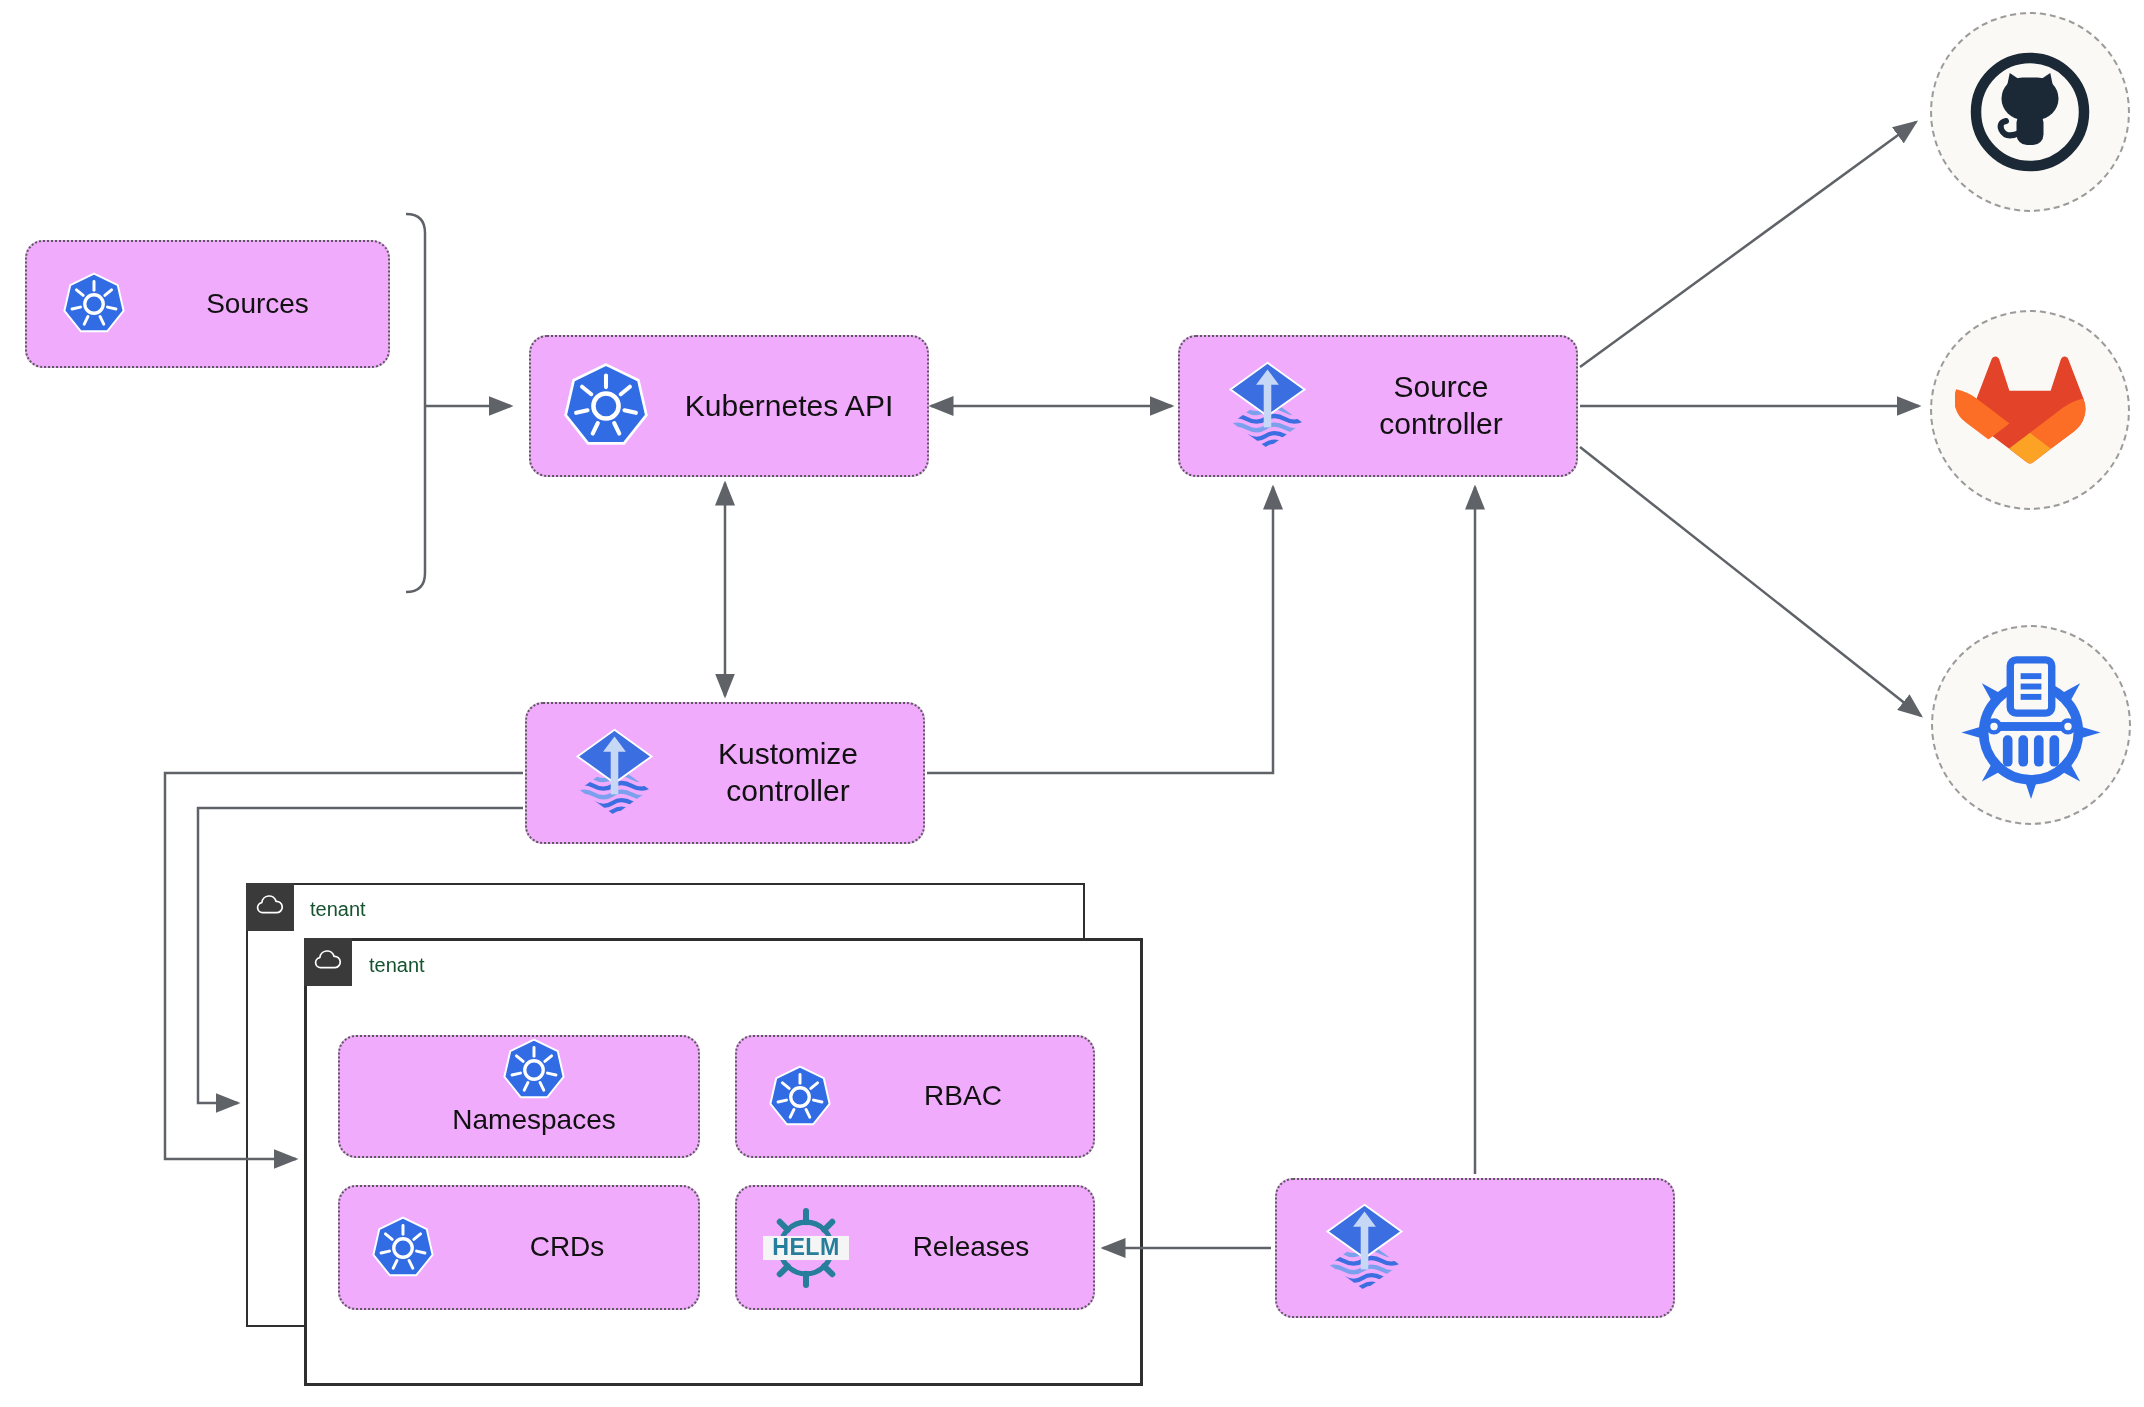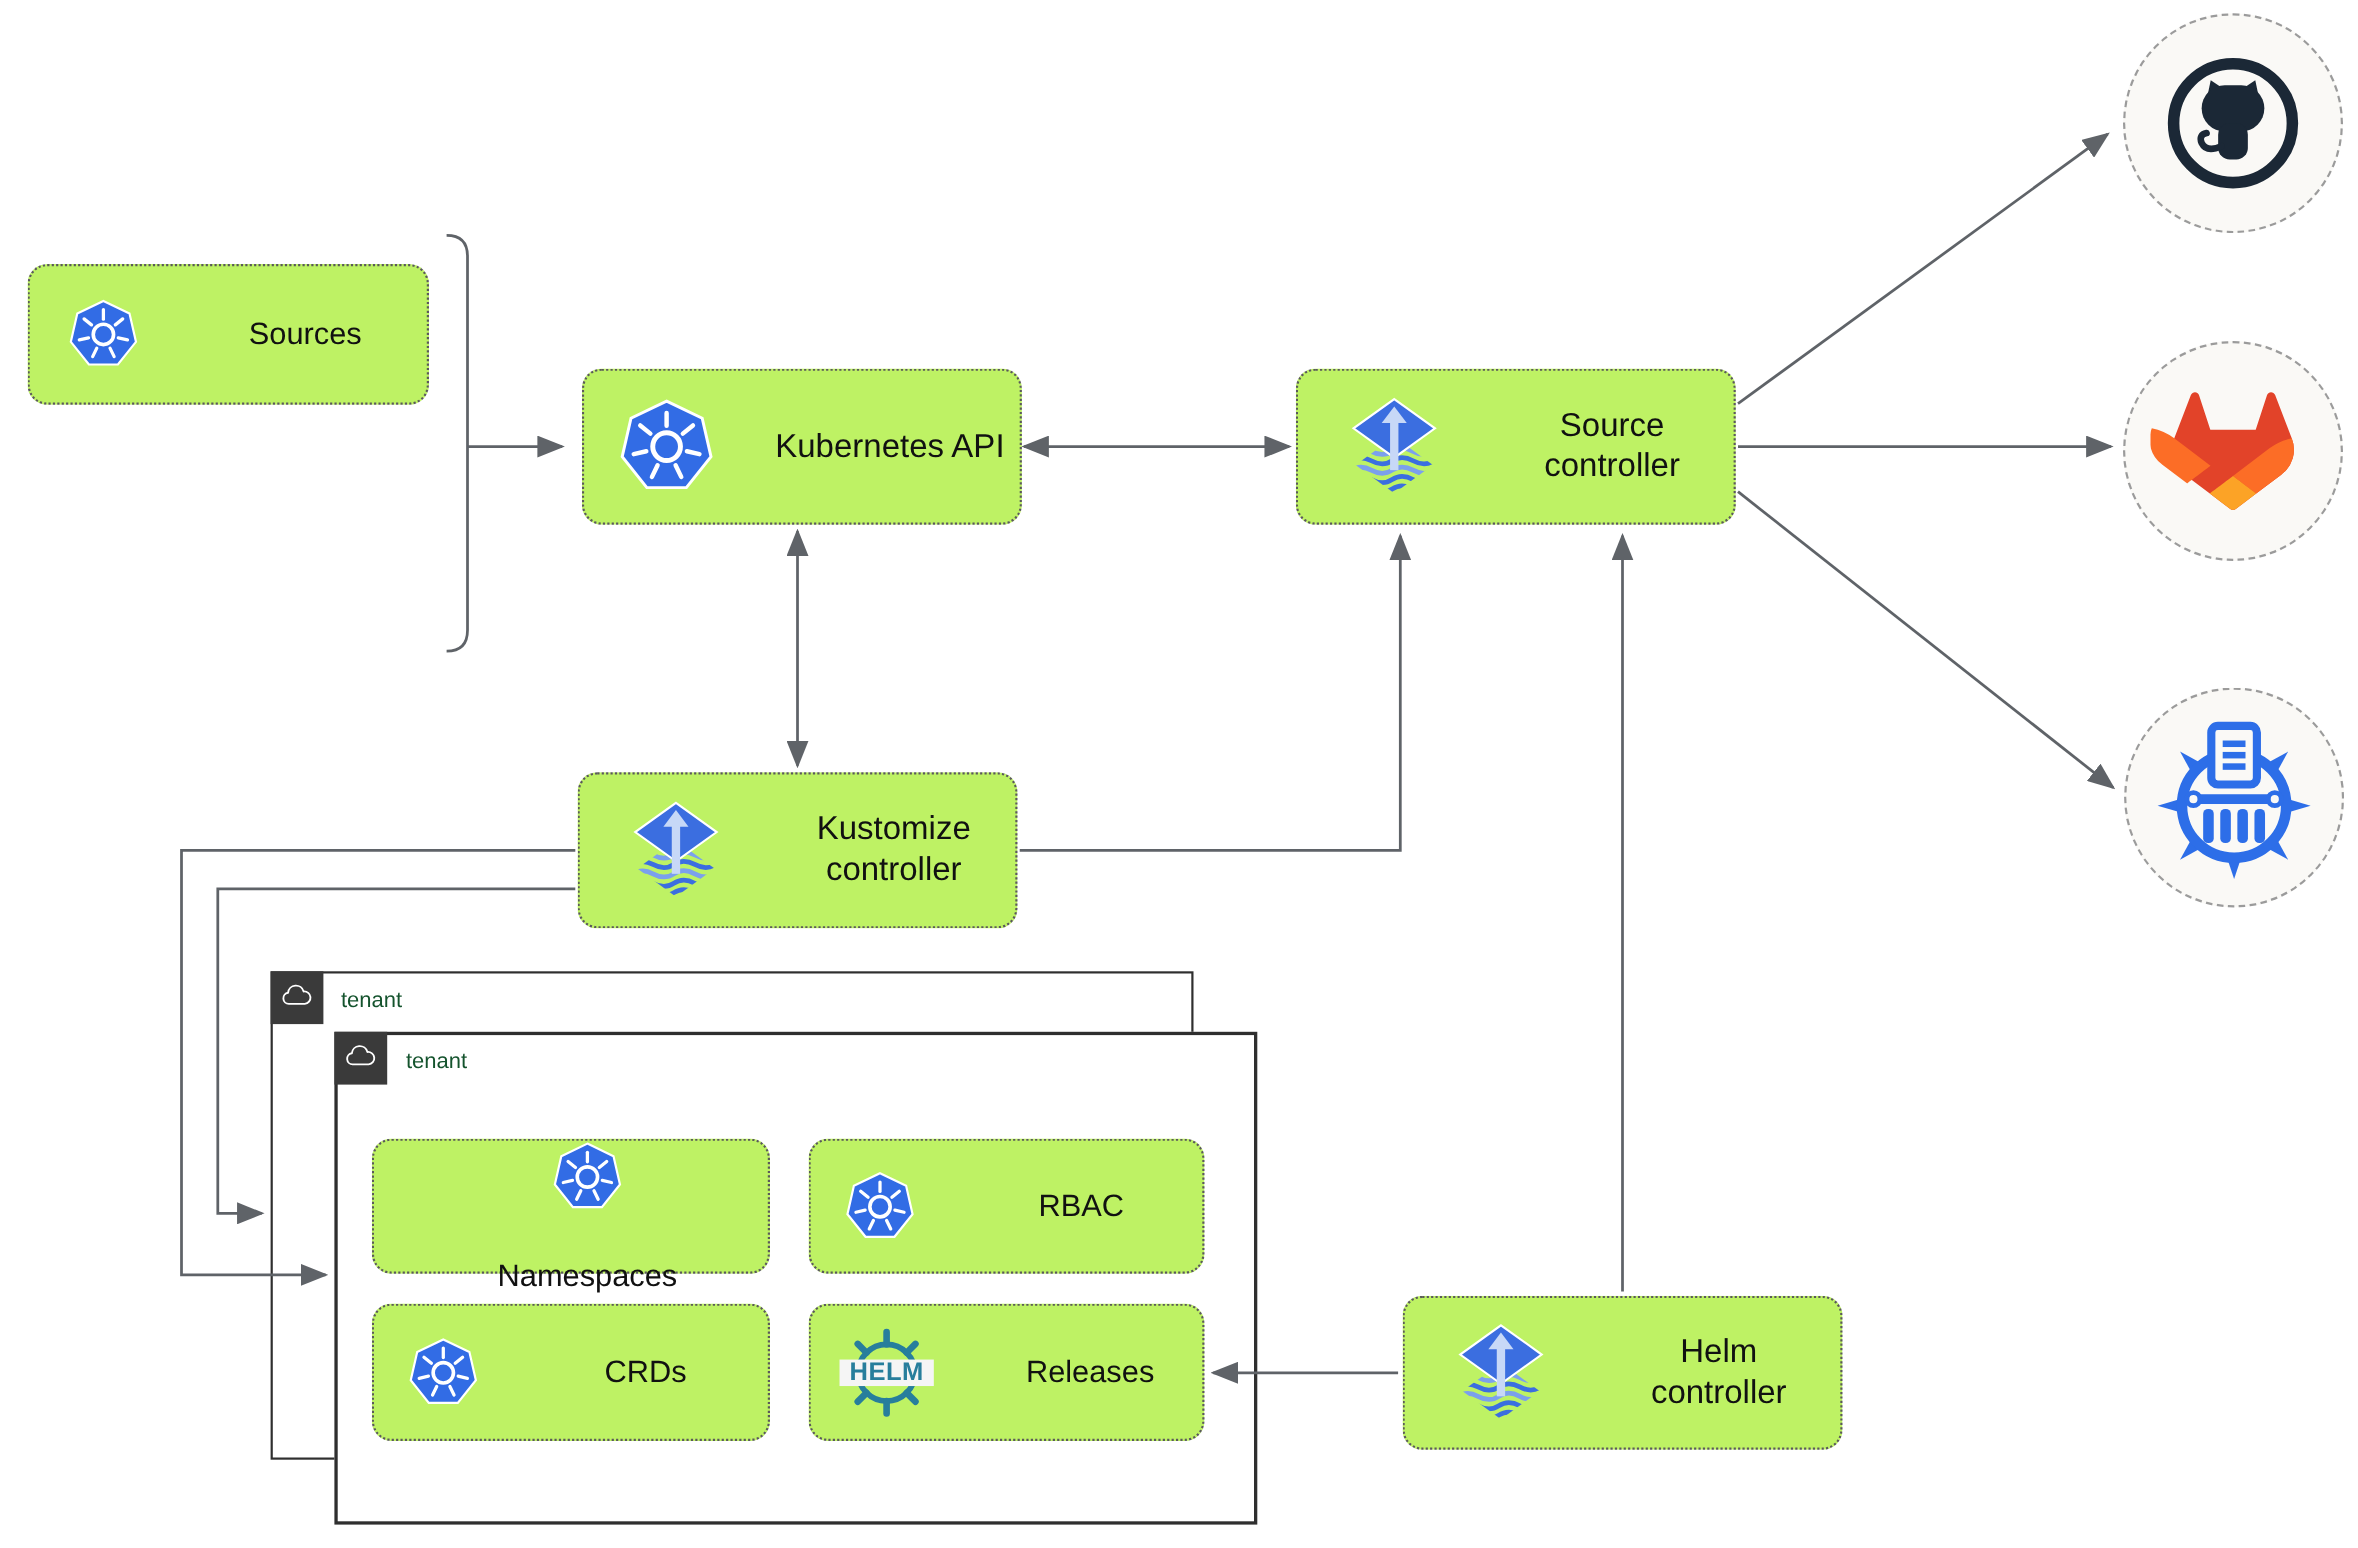--- a/index.html
+++ b/index.html
@@ -1,19 +1,19 @@
 <!DOCTYPE html>
 <html><head>
 <meta charset="utf-8">
 <style>
   html,body{margin:0;padding:0;background:#ffffff;font-family:"Liberation Sans",sans-serif;}
   #stage{position:relative;width:2144px;height:1407px;background:#fff;overflow:hidden;}
 
   .node{position:absolute;display:flex;align-items:center;box-sizing:border-box;
-        background:#bef264;border:2px dotted #5a5a5a;border-radius:18px;gap:40px;}
+        background:#f0abfc;border:2px dotted #5a5a5a;border-radius:18px;}
   .node .ic{flex:0 0 auto;display:flex;align-items:center;justify-content:center;}
   .node .lbl{flex:1 1 auto;text-align:center;color:#111;line-height:1.22;}
 
   .lbl-lg{font-size:30px;}
   .lbl-md{font-size:28px;}
   .wrap2{padding:0 26px;}
 
   .bigcircle{position:absolute;width:200px;height:200px;border-radius:50%;
              background:#faf9f6;border:2px dashed #9b9b9b;box-sizing:border-box;
              display:flex;align-items:center;justify-content:center;}
@@ -170,21 +170,20 @@
           <path d="M8 64 q9 -7 20 -1 t20 0 t20 0 t20 0" stroke="#3b6ee0"></path>
           <path d="M8 73 q9 -7 20 -1 t20 0 t20 0 t20 0" stroke="#7ba0ed"></path>
           <path d="M8 82 q9 -7 20 -1 t20 0 t20 0 t20 0" stroke="#3b6ee0"></path>
           <path d="M8 91 q9 -7 20 -1 t20 0 t20 0 t20 0" stroke="#3b6ee0"></path>
         </g>
         <polygon points="50,4 89,32 50,60 11,32" fill="#3b6ee0" stroke="#fff" stroke-width="2"></polygon>
         <rect x="46" y="24" width="8" height="48" fill="#c7d8f7"></rect>
         <polygon points="50,11 62,27 38,27" fill="#c7d8f7"></polygon>
       </svg>
     </span>
-    <span class="lbl lbl-lg wrap2" style="max-width:200px;">Helm controller</span>
   </div>
 
   <div class="node inner" style="left:338px;top:1035px;width:362px;height:123px;padding-left:30px;flex-direction:column;">
     <span class="ic">
       <svg width="66" height="66" viewBox="0 0 100 100">
         <polygon points="50,4 85.96,21.32 94.85,60.24 69.97,91.45 30.03,91.45 5.15,60.24 14.04,21.32" fill="#326ce5" stroke="#fff" stroke-width="3"></polygon>
         <circle cx="50" cy="50" r="14" fill="none" stroke="#fff" stroke-width="5"></circle>
         <g stroke="#fff" stroke-width="4.5" stroke-linecap="round">
           <line x1="50" y1="29" x2="50" y2="16"></line>
             <line x1="66.4" y1="36.9" x2="76.6" y2="28.6"></line>

